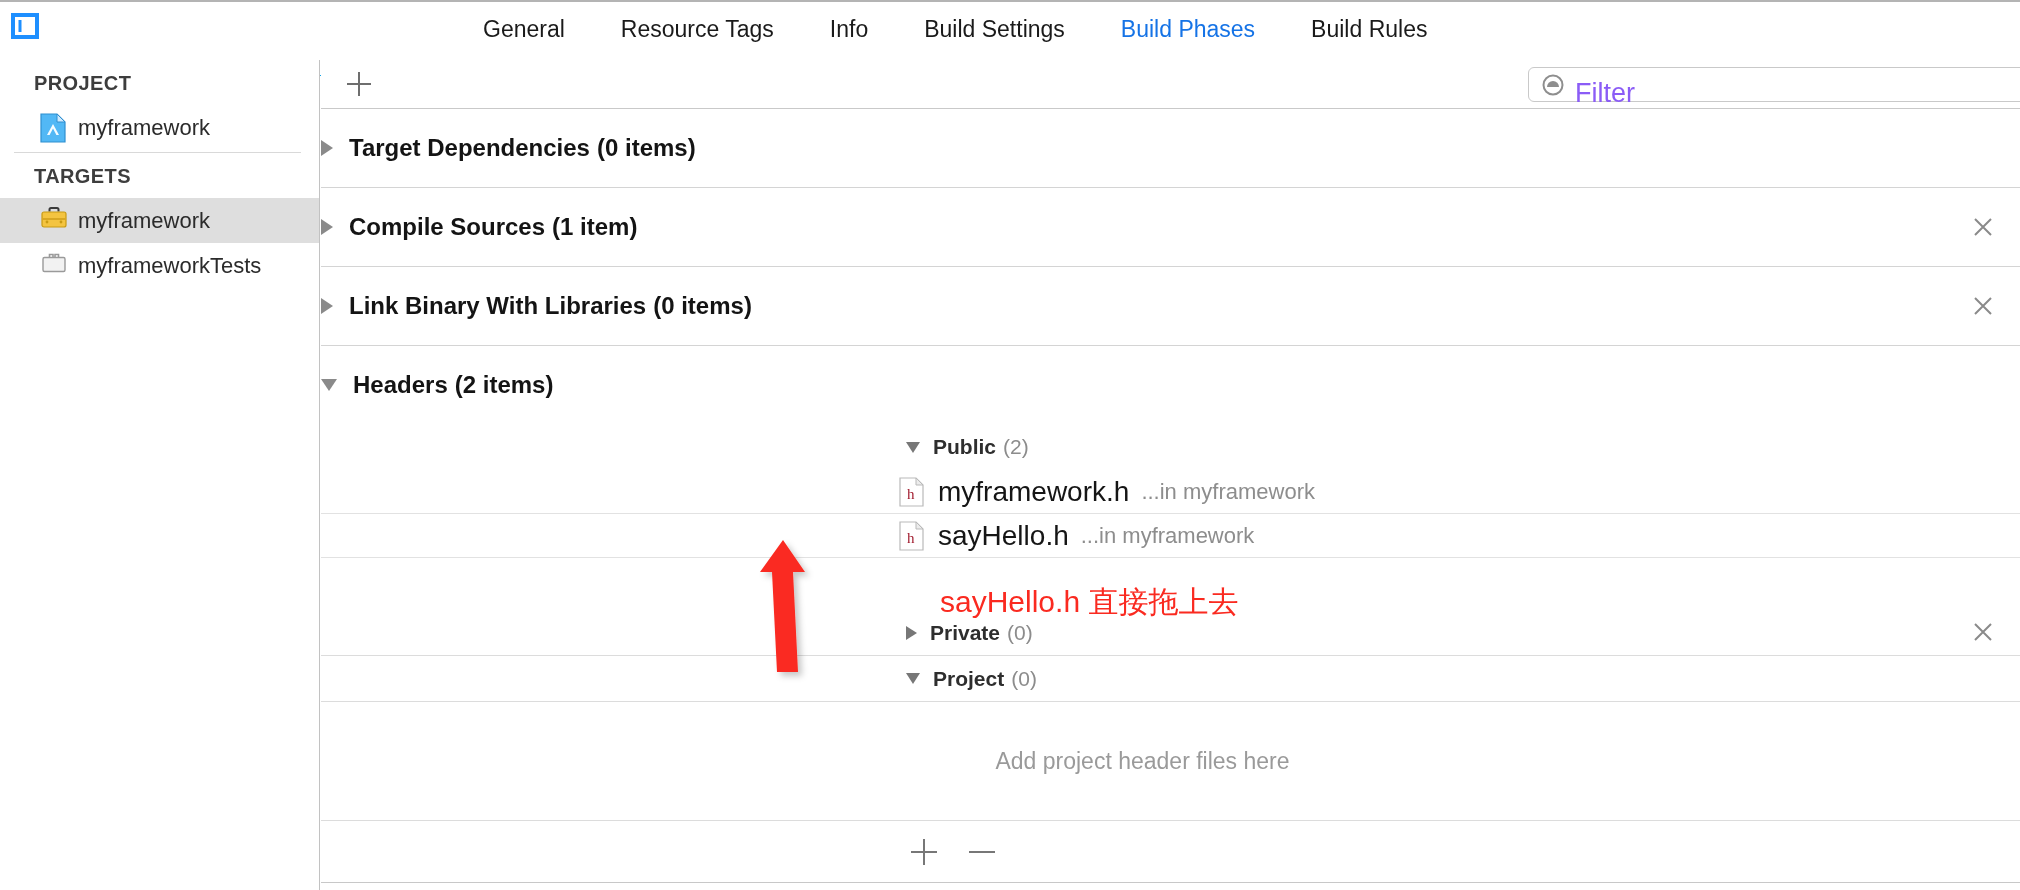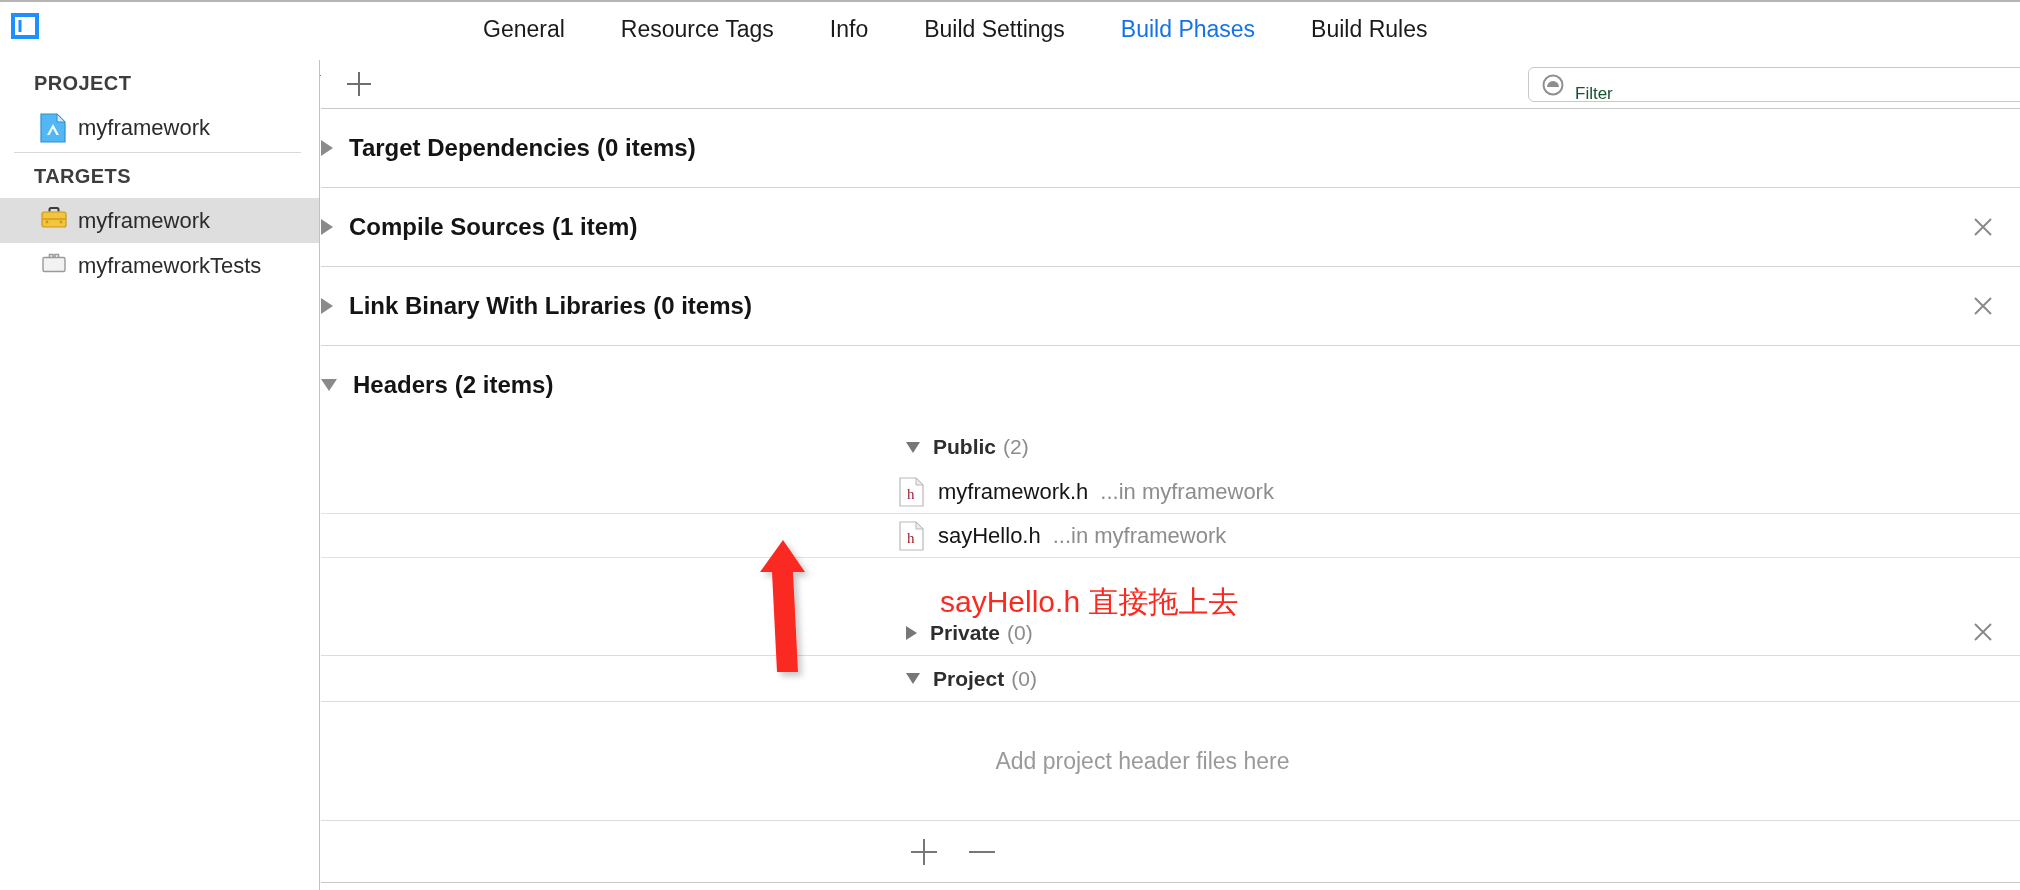--- a/index.html
+++ b/index.html
@@ -144,22 +144,22 @@
     border-radius: 6px;
     background: #fff;
     display: flex;
     align-items: center;
     box-sizing: border-box;
     padding-left: 12px;
   }
   .filter-icon { width: 24px; height: 24px; flex: 0 0 24px; }
   .filter-placeholder {
     margin-left: 10px;
-    font-size: 17px;
-    color: #14532d;
+    font-size: 27px;
+    color: #8b5cf6;
     margin-top: 18px;
   }
 
   
   .phase {
     border-bottom: 1px solid #d4d4d4;
     position: relative;
   }
   .phase-header {
     display: flex;
@@ -248,21 +248,21 @@
     display: flex;
     align-items: center;
     height: 44px;
     padding-left: 578px;
     box-sizing: border-box;
     border-bottom: 1px solid #e2e2e2;
     cursor: default;
   }
   .file-icon { width: 25px; height: 30px; flex: 0 0 25px; }
   .file-name {
-    font-size: 22px;
+    font-size: 28px;
     color: #151515;
     margin-left: 14px;
     white-space: nowrap;
   }
   .file-location {
     font-size: 22px;
     color: #8d8d8d;
     margin-left: 12px;
     white-space: nowrap;
   }

